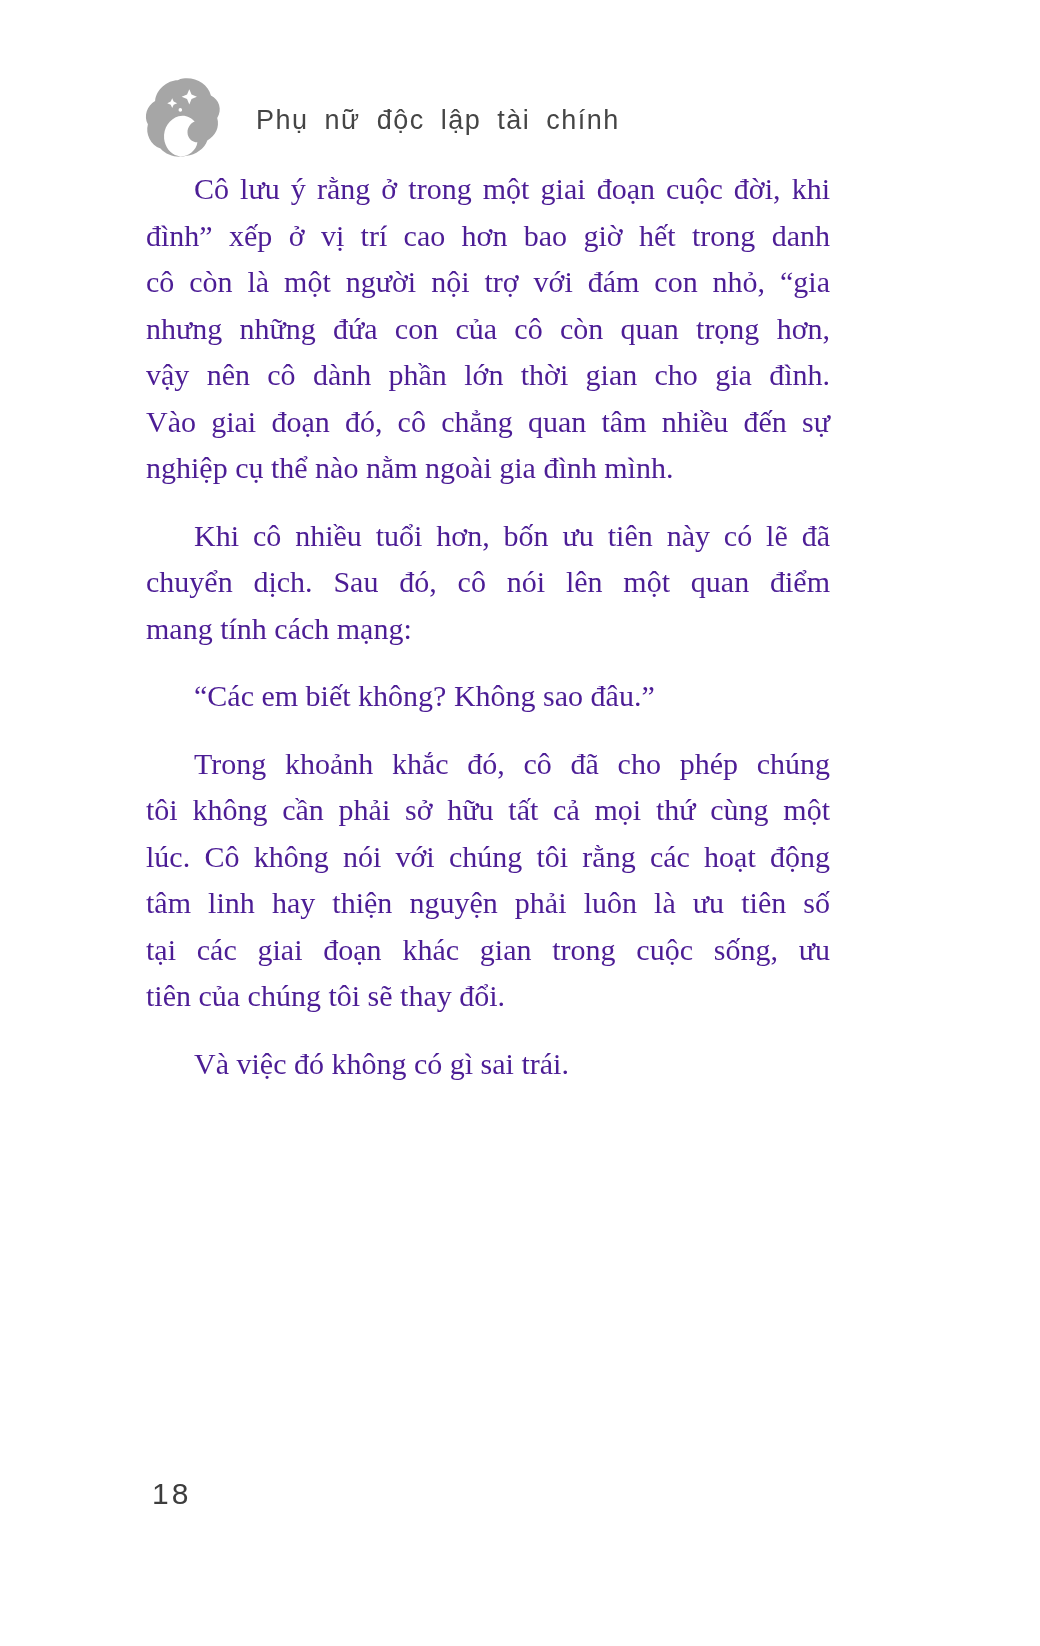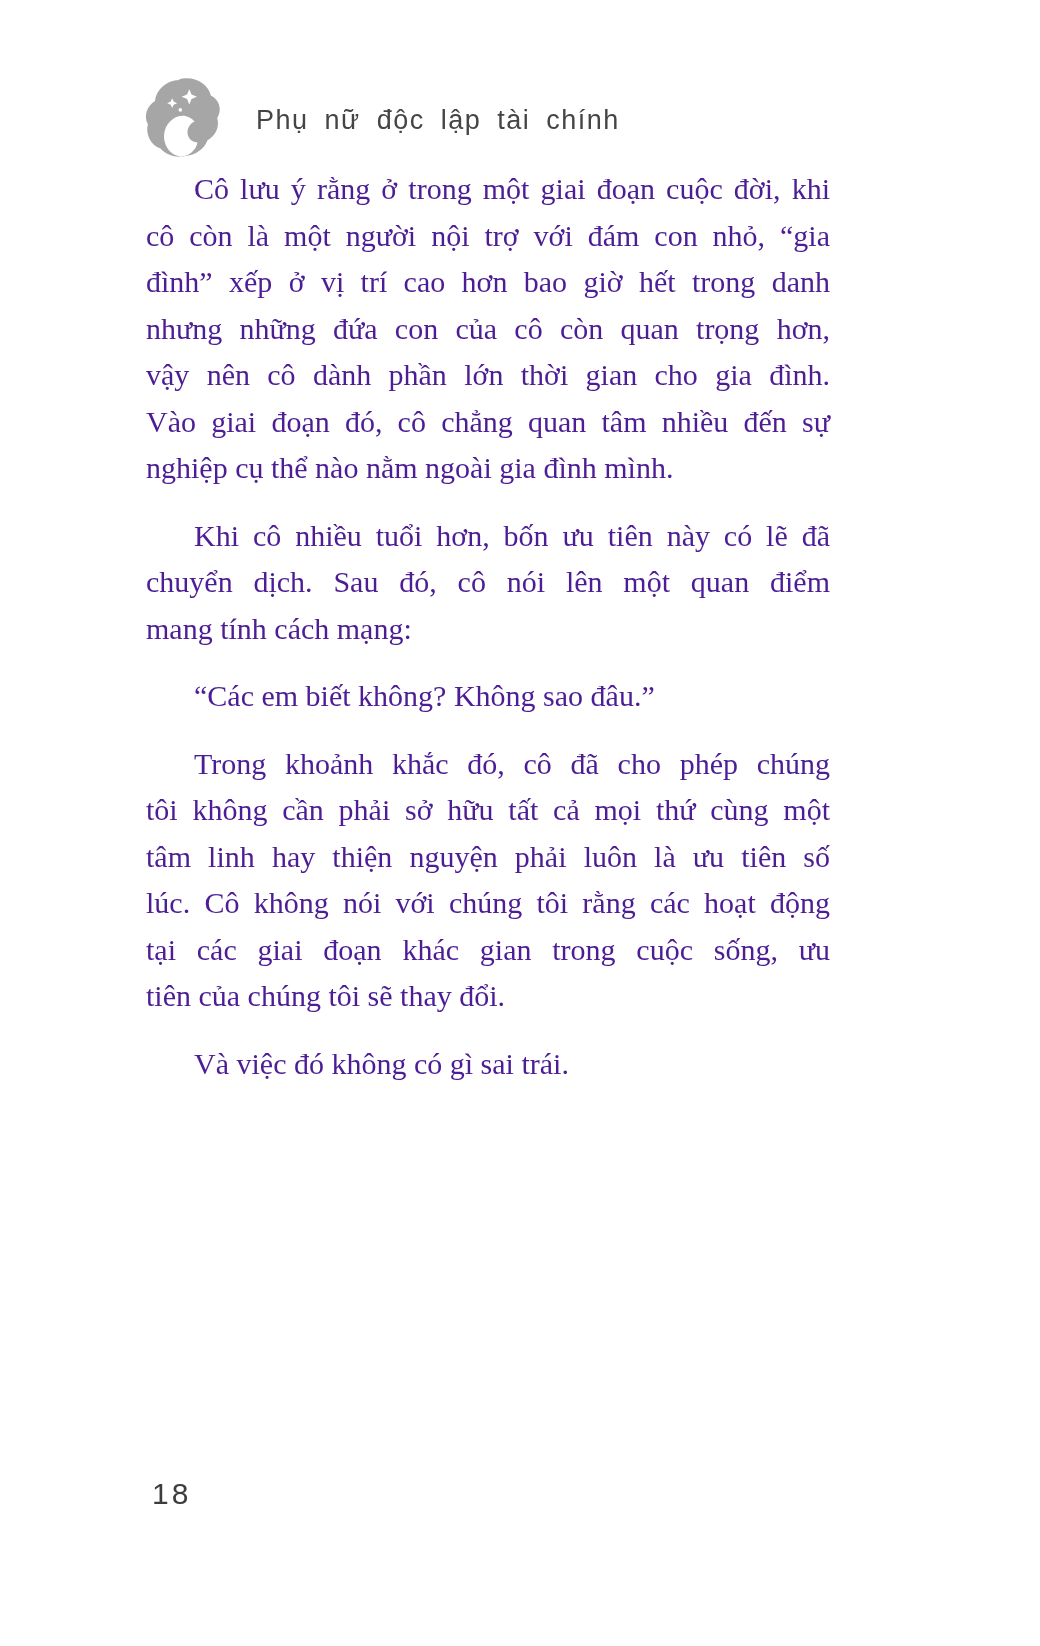--- a/index.html
+++ b/index.html
@@ -96,40 +96,40 @@
       <path fill="#ffffff" d="M38 28 L39.6 31.8 L43.5 33.5 L39.6 35.2 L38 39 L36.4 35.2 L32.5 33.5 L36.4 31.8 Z"></path>
       <circle fill="#ffffff" cx="47" cy="41" r="2"></circle>
     </svg>
     <div class="header-title">Phụ nữ độc lập tài chính</div>
   </div>
 
   <div class="text-block">
 
   <div class="paragraph">
         <div class="line first">Cô lưu ý rằng ở trong một giai đoạn cuộc đời, khi</div>
+        <div class="line">đình” xếp ở vị trí cao hơn bao giờ hết trong danh</div>
         <div class="line">cô còn là một người nội trợ với đám con nhỏ, “gia</div>
-        <div class="line">đình” xếp ở vị trí cao hơn bao giờ hết trong danh</div>
         <div class="line">nhưng những đứa con của cô còn quan trọng hơn,</div>
         <div class="line">vậy nên cô dành phần lớn thời gian cho gia đình.</div>
         <div class="line">Vào giai đoạn đó, cô chẳng quan tâm nhiều đến sự</div>
         <div class="line last">nghiệp cụ thể nào nằm ngoài gia đình mình.</div>
       </div>
       <div class="paragraph">
         <div class="line first">Khi cô nhiều tuổi hơn, bốn ưu tiên này có lẽ đã</div>
         <div class="line">chuyển dịch. Sau đó, cô nói lên một quan điểm</div>
         <div class="line last">mang tính cách mạng:</div>
       </div>
       <div class="paragraph">
         <div class="line first last">“Các em biết không? Không sao đâu.”</div>
       </div>
       <div class="paragraph">
         <div class="line first">Trong khoảnh khắc đó, cô đã cho phép chúng</div>
         <div class="line">tôi không cần phải sở hữu tất cả mọi thứ cùng một</div>
+        <div class="line">lúc. Cô không nói với chúng tôi rằng các hoạt động</div>
         <div class="line">tâm linh hay thiện nguyện phải luôn là ưu tiên số</div>
-        <div class="line">lúc. Cô không nói với chúng tôi rằng các hoạt động</div>
         <div class="line">tại các giai đoạn khác gian trong cuộc sống, ưu</div>
         <div class="line last">tiên của chúng tôi sẽ thay đổi.</div>
       </div>
       <div class="paragraph">
         <div class="line first last">Và việc đó không có gì sai trái.</div>
       </div>
     </div>
 
   <div class="page-number">18</div>
 

